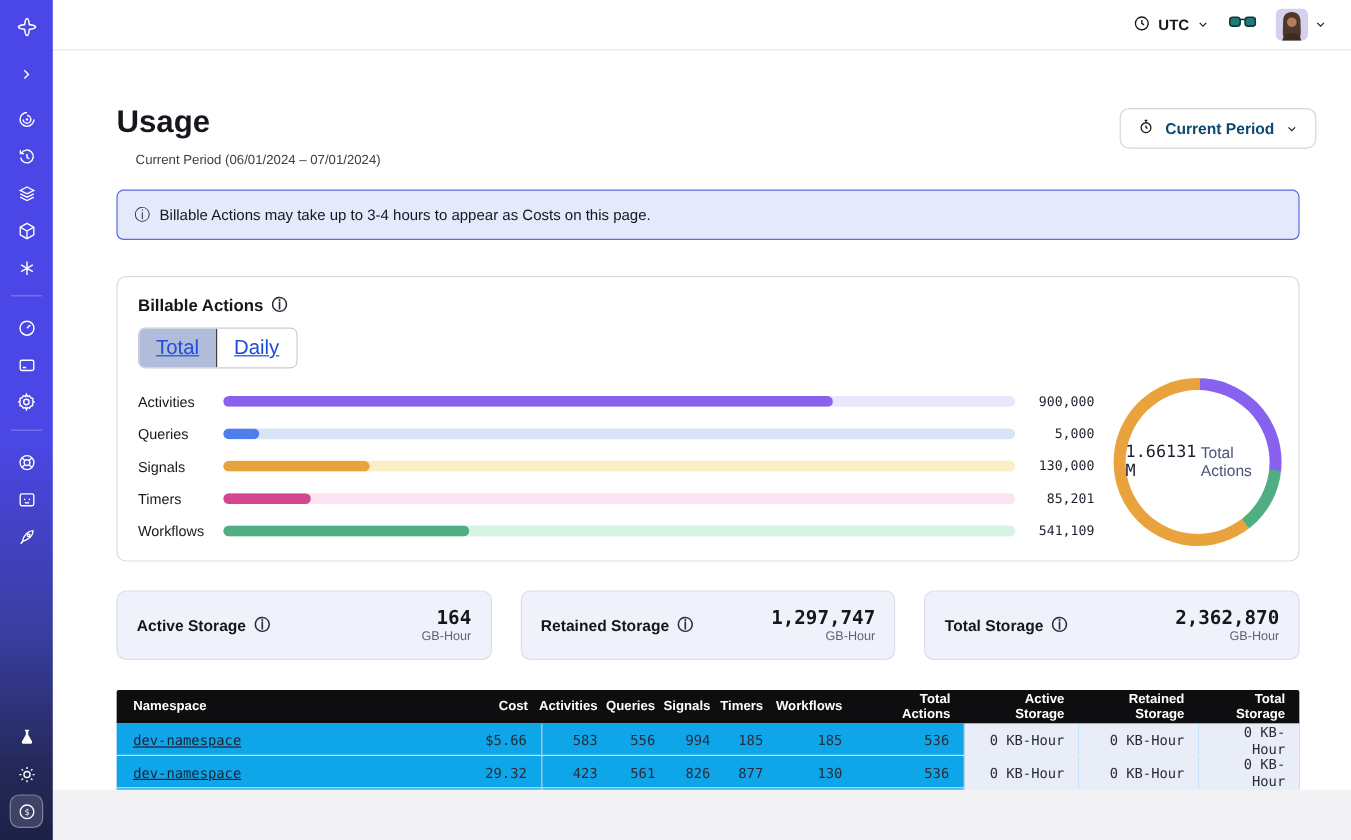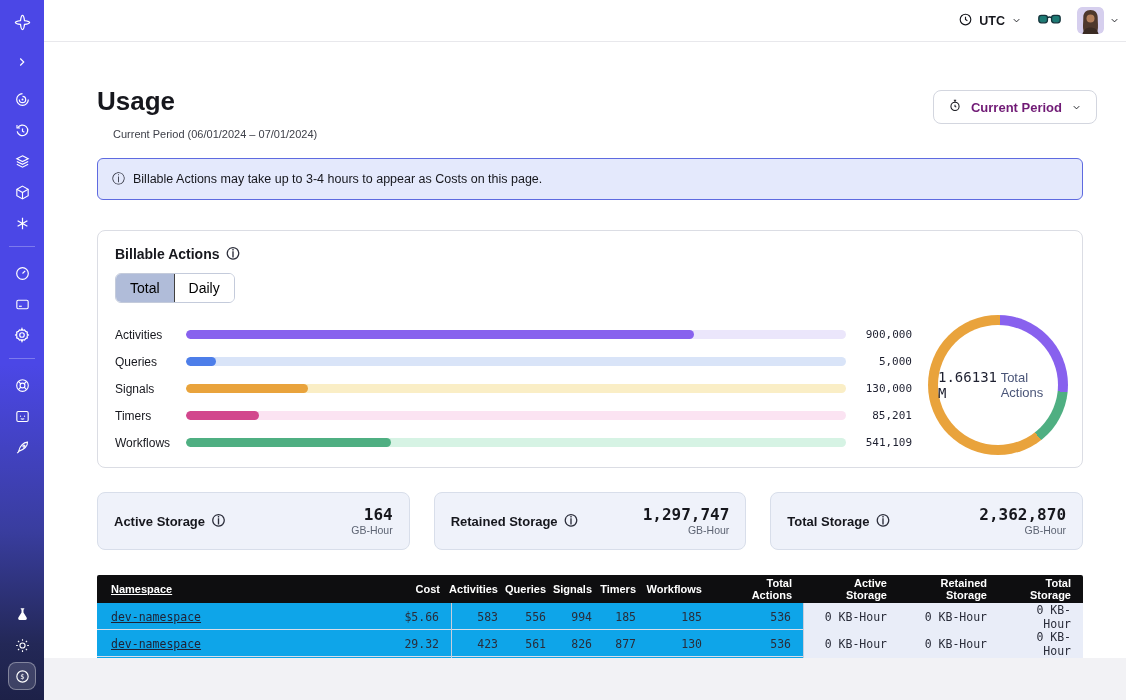--- a/index.html
+++ b/index.html
@@ -16,49 +16,49 @@
   .sb-logo { margin-top:0; }
   .sb-chevron { margin-top:12px; }
   .sb-first { margin-top:9px; }
   .sb-divider { width:26px; border-top:1px solid rgba(255,255,255,.28); margin:9px 0; flex:0 0 auto; }
   .sb-spacer { flex:1 1 auto; }
   .sb-active { background:rgba(255,255,255,.14); border:1px solid rgba(255,255,255,.35); }
 
   
   .topbar { position:absolute; left:44px; top:0; right:0; height:42px; background:#fff;
     border-bottom:1px solid #E8E8EC; display:flex; align-items:center; justify-content:flex-end;
-    padding-right:6px; gap:16px; z-index:4; }
+    padding-right:20px; gap:16px; z-index:4; }
   .tz-control { display:flex; align-items:center; gap:6px; font-size:12.5px; font-weight:600;
     color:#16171D; cursor:pointer; }
   .avatar-wrap { display:flex; align-items:center; gap:5px; cursor:pointer; }
   .avatar { width:27px; height:27px; border-radius:5px; overflow:hidden; display:block; }
 
   
   .main { position:absolute; left:44px; top:42px; right:0; bottom:0; background:#fff; }
 
   .page-title { position:absolute; left:53px; top:44px; font-size:26px; font-weight:600; color:#16171D; }
   .page-subtitle { position:absolute; left:69px; top:86px; font-size:11px; color:#3E4049; }
 
   .period-btn { position:absolute; top:48px; right:29px; height:34px; display:flex; align-items:center;
     gap:9px; padding:0 14px; background:#fff; border:1px solid #D3D6DF; border-radius:8px;
-    font-size:13px; font-weight:600; color:#701a75; cursor:pointer; }
+    font-size:13px; font-weight:600; color:#0c4a6e; cursor:pointer; }
 
   .banner { position:absolute; left:53px; top:116px; width:986px; height:42px;
     background:#E4E9FC; border:1px solid #5E6AE0; border-radius:6px;
     display:flex; align-items:center; gap:8px; padding:0 14px; font-size:12.5px; color:#16171D; }
   .info-glyph { font-size:13px; color:#2B2D3A; font-style:normal; }
 
   
   .bill-card { position:absolute; left:53px; top:188px; width:986px; height:238px;
     background:#fff; border:1px solid #DBDDE4; border-radius:8px; }
   .bill-title { position:absolute; left:17px; top:14px; font-size:14px; font-weight:700;
     display:flex; align-items:center; gap:7px; }
   .tabs { position:absolute; left:17px; top:42px; display:inline-flex; border:1px solid #C4CBDB;
     border-radius:6px; overflow:hidden; background:#fff; }
-  .tab { padding:6px 14px; font-size:14px; color:#000000; cursor:pointer; background:#fff; }
+  .tab { padding:6px 14px; font-size:17px; color:#1d4ed8; cursor:pointer; background:#fff;text-decoration:underline; }
   .tab.selected { background:#B0BCD9; font-weight:400; }
   .tab + .tab { border-left:1px solid #404040;text-align:center; }
 
   .bars { position:absolute; left:17px; top:90px; width:800px; }
   .bar-row { display:flex; align-items:center; height:27px; }
   .bar-label { width:71px; font-size:12px; color:#16171D; flex:0 0 auto; }
   .bar-track { width:660px; height:9px; border-radius:5px; overflow:hidden; flex:0 0 auto; }
   .bar-fill { height:9px; border-radius:5px; }
   .bar-value { width:56px; margin-left:10px; text-align:right; font-size:11px; color:#1E2030;
     font-family:"DejaVu Sans Mono", monospace; flex:0 0 auto; }
@@ -81,21 +81,21 @@
 
   
   .usage-table { position:absolute; left:53px; top:533px; width:986px; }
   .t-grid { display:grid; grid-template-columns:255px 100px 58px 48px 46px 44px 66px 90px 95px 100px 84px; }
   .t-head { background:#0E0E10; color:#fff; height:28px; border-radius:2px 2px 0 0; }
   .t-head .cell { font-size:11px; font-weight:600; display:flex; align-items:center; }
   .t-row { height:27px; border-bottom:1px solid #D9DEE9; background:#0ea5e9; }
   .t-row .cell { font-family:"DejaVu Sans Mono", monospace; font-size:11.5px; color:#2A2D3A;
     display:flex; align-items:center; }
   .cell { padding:0 12px; justify-content:flex-end; text-align:right; }
-  .cell.left { justify-content:flex-start; text-align:center; padding-left:14px;text-decoration:underline; }
+  .cell.left { justify-content:flex-start; text-align:center; padding-left:14px; }
   .div-r { border-right:1px solid #C8CEDC; }
   .storage-cell { background:#E9EDF8; }
   .ns-link { text-decoration:underline; color:#1F2133; cursor:pointer; }
   .t-partial { height:8px; overflow:hidden; border-bottom:none; }
   .bottom-gutter { position:absolute; left:0; right:0; top:616px; height:42px; background:#F2F2F5; }
   .table-clip { position:relative; overflow:hidden; height:125px; }
 </style>
 </head>
 <body>
 

